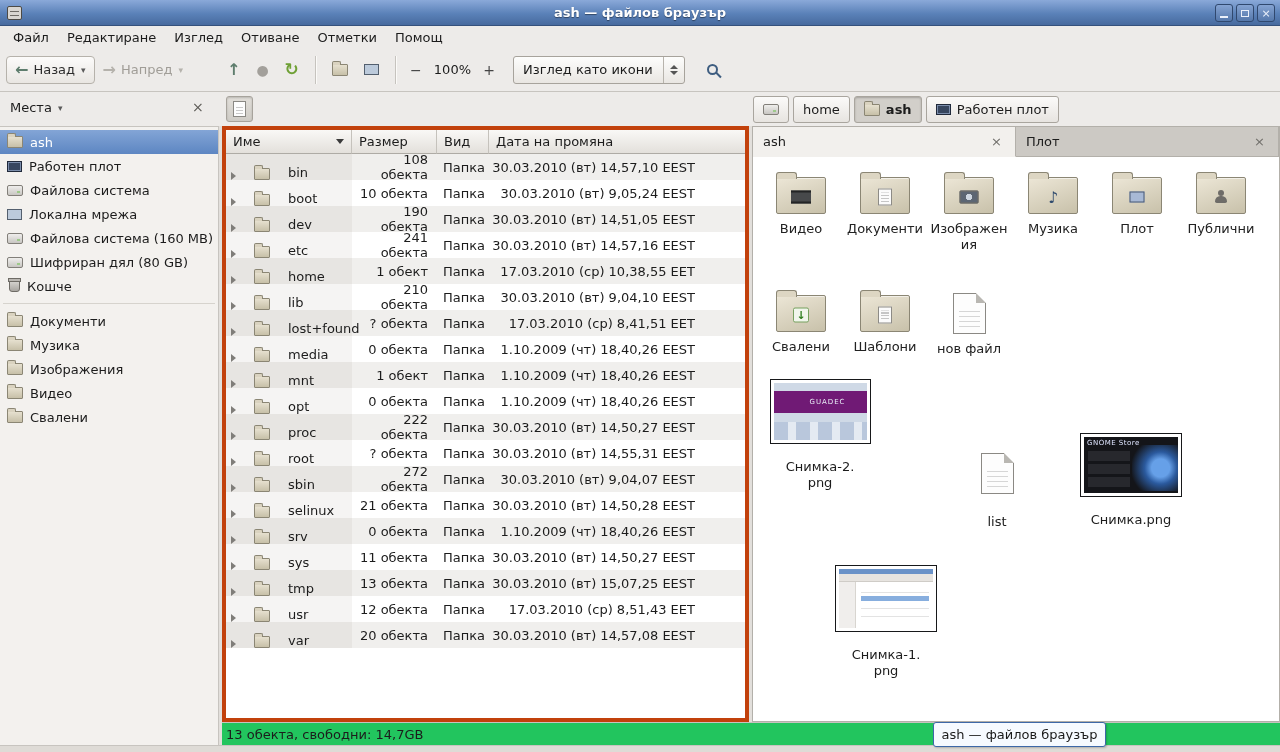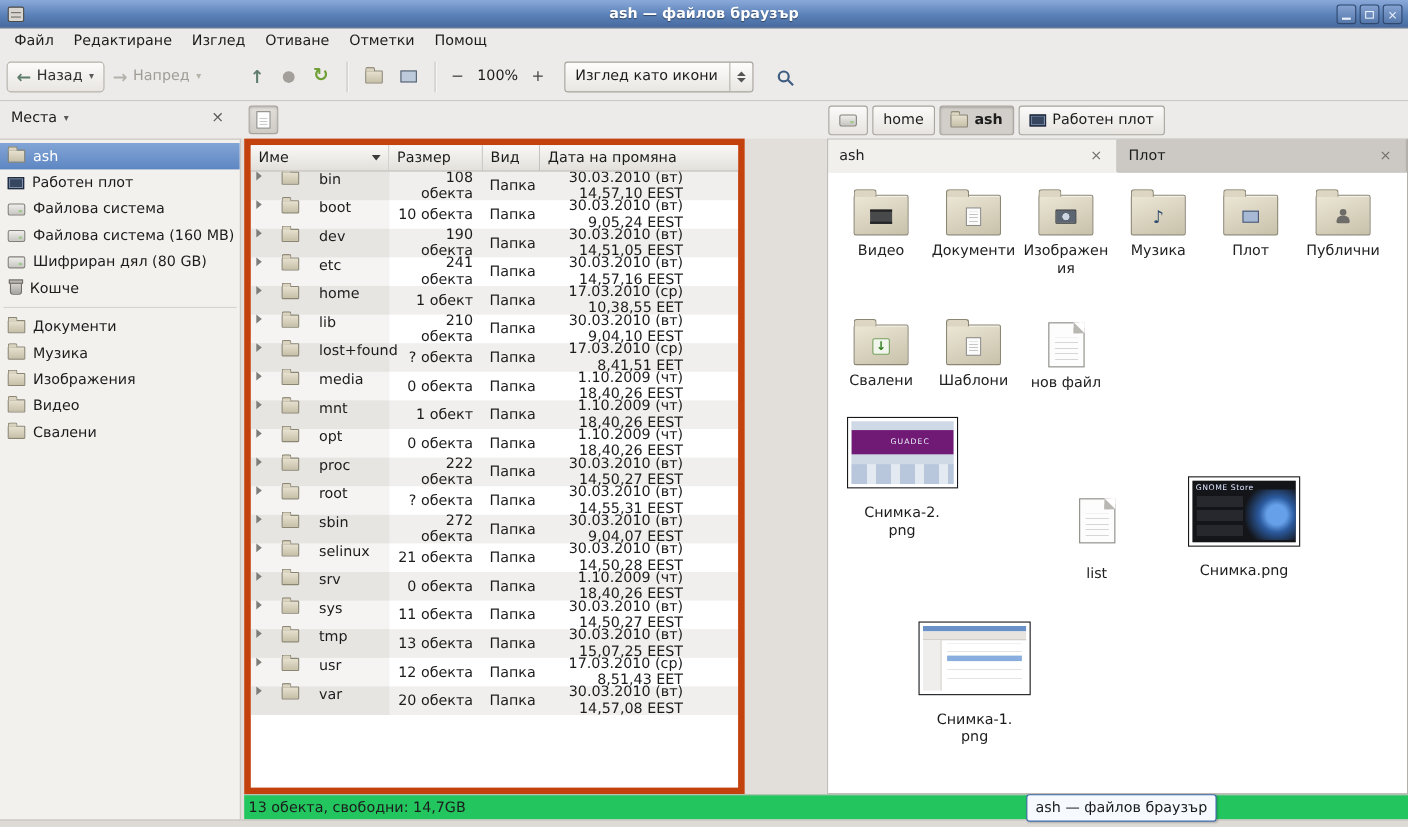--- a/index.html
+++ b/index.html
@@ -71,32 +71,32 @@
   .mini.trash{width:11px;height:12px;background:linear-gradient(#d8d6d2,#a8a5a0);border:1px solid #6e6b65;border-radius:1px 1px 3px 3px;margin-left:2px;}
   .mini.trash::before{content:'';position:absolute;top:-3px;left:-2px;right:-2px;height:2px;background:#bab7b2;border:1px solid #6e6b65;}
   .mini.sheet{width:13px;height:16px;background:#fdfdfd;border:1px solid #8b8984;}
   .mini.sheet::after{content:'';position:absolute;left:2px;right:2px;top:3px;height:9px;background:repeating-linear-gradient(#fdfdfd 0 2px,#c9c9c9 2px 3px);}
   
   .sidebar{position:absolute;left:0;top:126px;width:219px;height:619px;background:#f3f1ee;border-top:1px solid #c7c4bf;border-right:1px solid #c7c4bf;overflow:hidden;padding-top:3px;}
   .side-item{display:flex;align-items:center;gap:7px;height:24px;padding-left:7px;}
   .side-item.selected{background:linear-gradient(#83a5d6,#5d86c2);color:#fff;}
   .side-sep{height:1px;background:#d6d3cd;margin:5px 3px;}
   
-  .listpane{position:absolute;left:222px;top:126px;width:455px;height:596px;background:#fff;border:6px solid #c2410c;display:flex;flex-direction:column;}
+  .listpane{position:absolute;left:222px;top:126px;width:527px;height:596px;background:#fff;border:4px solid #c2410c;display:flex;flex-direction:column;}
   .list-header{display:flex;height:24px;flex:none;}
   .col-h{background:linear-gradient(#f9f8f6,#e3e0db);border-right:1px solid #c5c2bc;border-bottom:1px solid #aeaba5;display:flex;align-items:center;padding:0 7px;}
   .col-h.h-name{width:126px;}
   .col-h.h-size{width:85px;}
   .col-h.h-type{width:52px;}
   .col-h.h-date{flex:1;border-right:none;}
   .sort-arrow{margin-left:auto;width:0;height:0;border-left:4px solid transparent;border-right:4px solid transparent;border-top:5px solid #3a3a3a;}
   .rows{flex:1;overflow:hidden;}
   .lrow{display:flex;height:26px;align-items:center;}
   .lrow.odd{background:#f0efed;}
-  .c-name{width:126px;height:100%;display:flex;align-items:flex-start;gap:18px;padding-left:5px;background:rgba(120,105,80,0.07);}
+  .c-name{width:126px;height:100%;display:flex;align-items:flex-end;gap:18px;padding-left:5px;background:rgba(120,105,80,0.07);}
   .exp{width:0;height:0;border-left:5px solid #7f7d79;border-top:4px solid transparent;border-bottom:4px solid transparent;flex:none;}
   .c-size{width:85px;text-align:right;padding-right:9px;}
   .c-type{width:52px;padding-left:6px;}
   .c-date{flex:1;text-align:right;padding-right:50px;}
   
   .rightpane{position:absolute;left:752px;top:126px;width:528px;height:596px;background:#fff;border:1px solid #b3b0aa;display:flex;flex-direction:column;}
   .tabbar{height:30px;background:#d6d3ce;display:flex;flex:none;border-bottom:1px solid #b3b0aa;}
   .tab{flex:1;display:flex;align-items:center;padding:0 10px;background:#ccc9c4;border-right:1px solid #b3b0aa;}
   .tab.active{background:#f2f0ed;border-bottom:1px solid #f2f0ed;margin-bottom:-1px;}
   .tab-close{margin-left:auto;color:#716f6b;font-size:13px;padding:0 3px;}
@@ -257,20 +257,24 @@
     </div>
     <div class="side-item">
       <span class="mini desktop"></span>
       <span class="side-label">Работен плот</span>
     </div>
     <div class="side-item">
       <span class="mini drive"></span>
       <span class="side-label">Файлова система</span>
     </div>
     <div class="side-item">
+      <span class="mini network"></span>
+      <span class="side-label">Локална мрежа</span>
+    </div>
+    <div class="side-item">
       <span class="mini drive"></span>
       <span class="side-label">Файлова система (160 MB)</span>
     </div>
     <div class="side-item">
       <span class="mini drive"></span>
       <span class="side-label">Шифриран дял (80 GB)</span>
     </div>
     <div class="side-item">
       <span class="mini trash"></span>
       <span class="side-label">Кошче</span>

